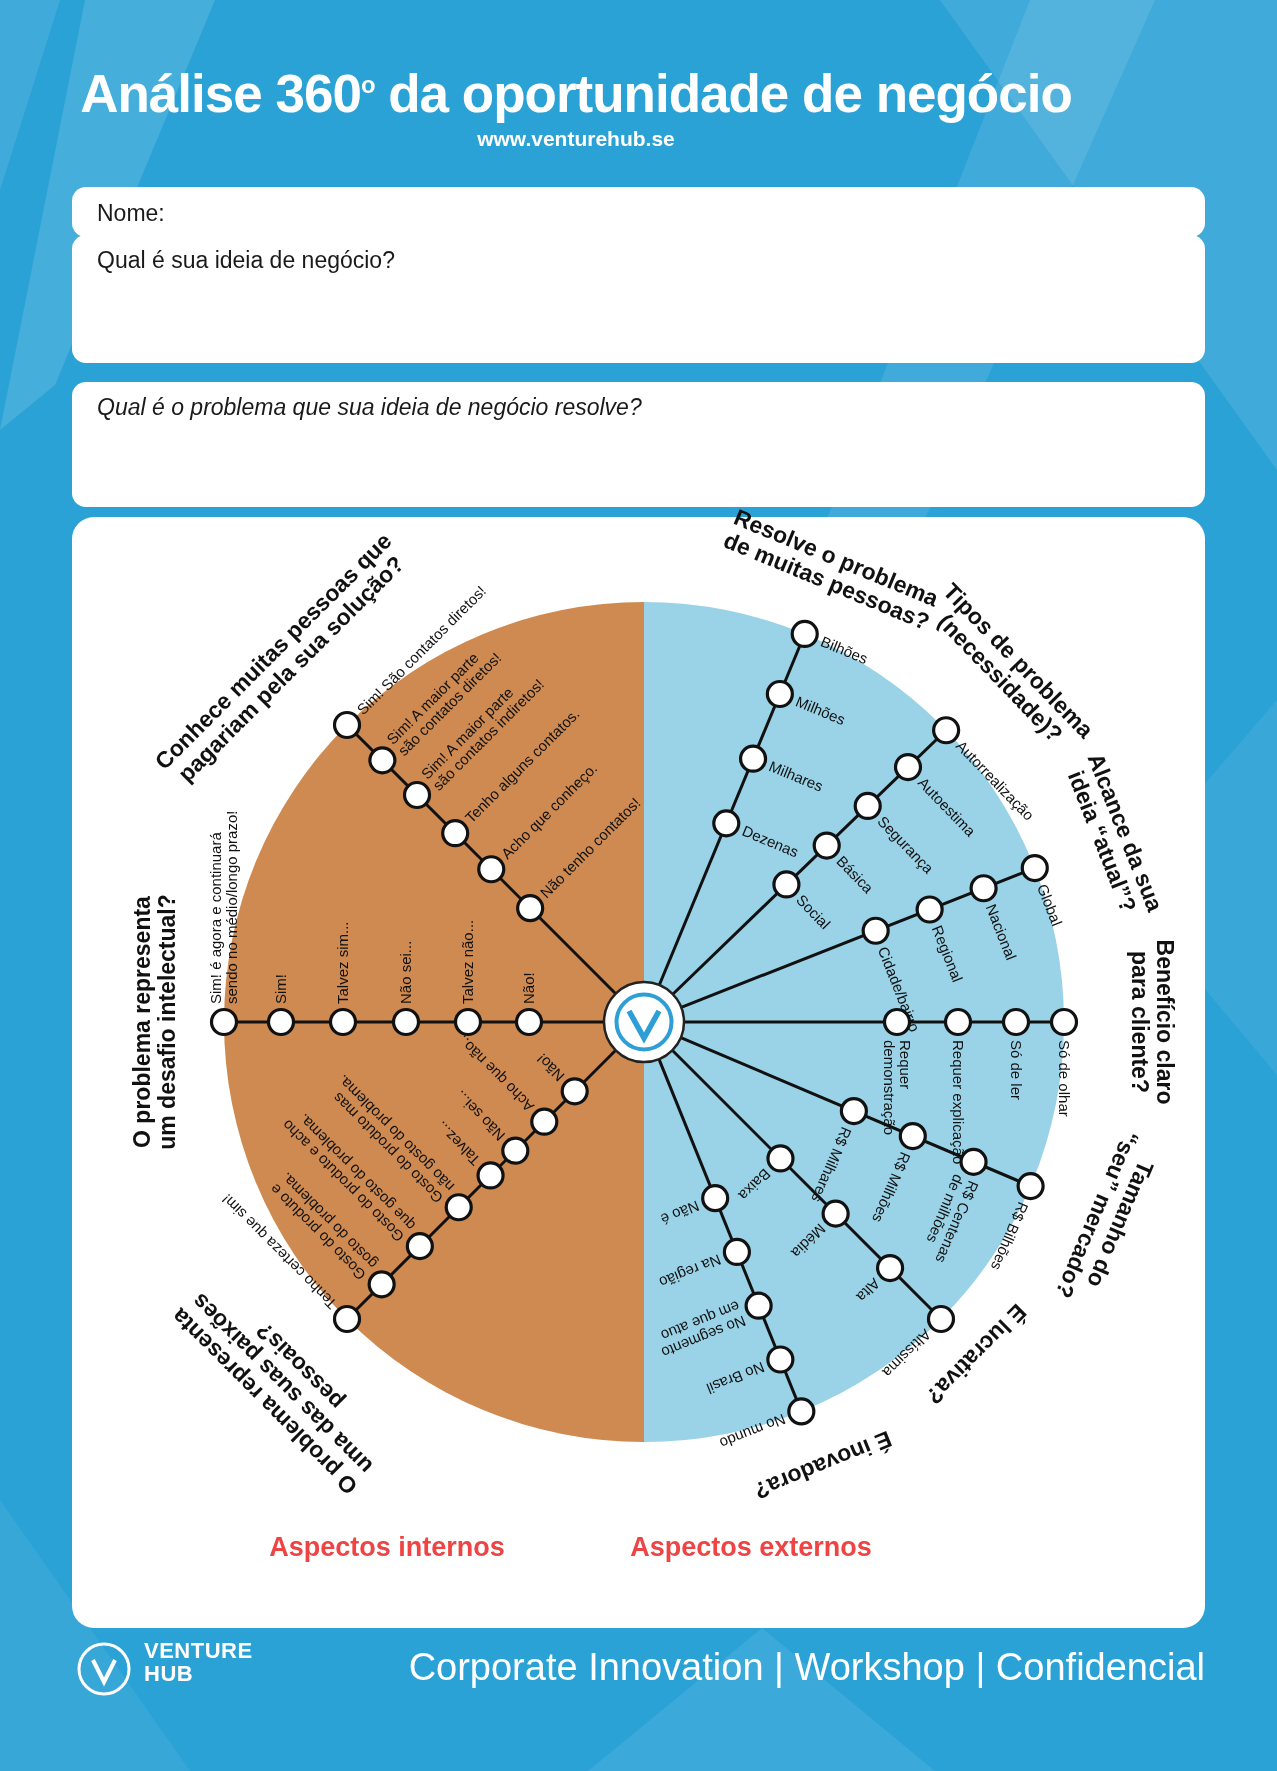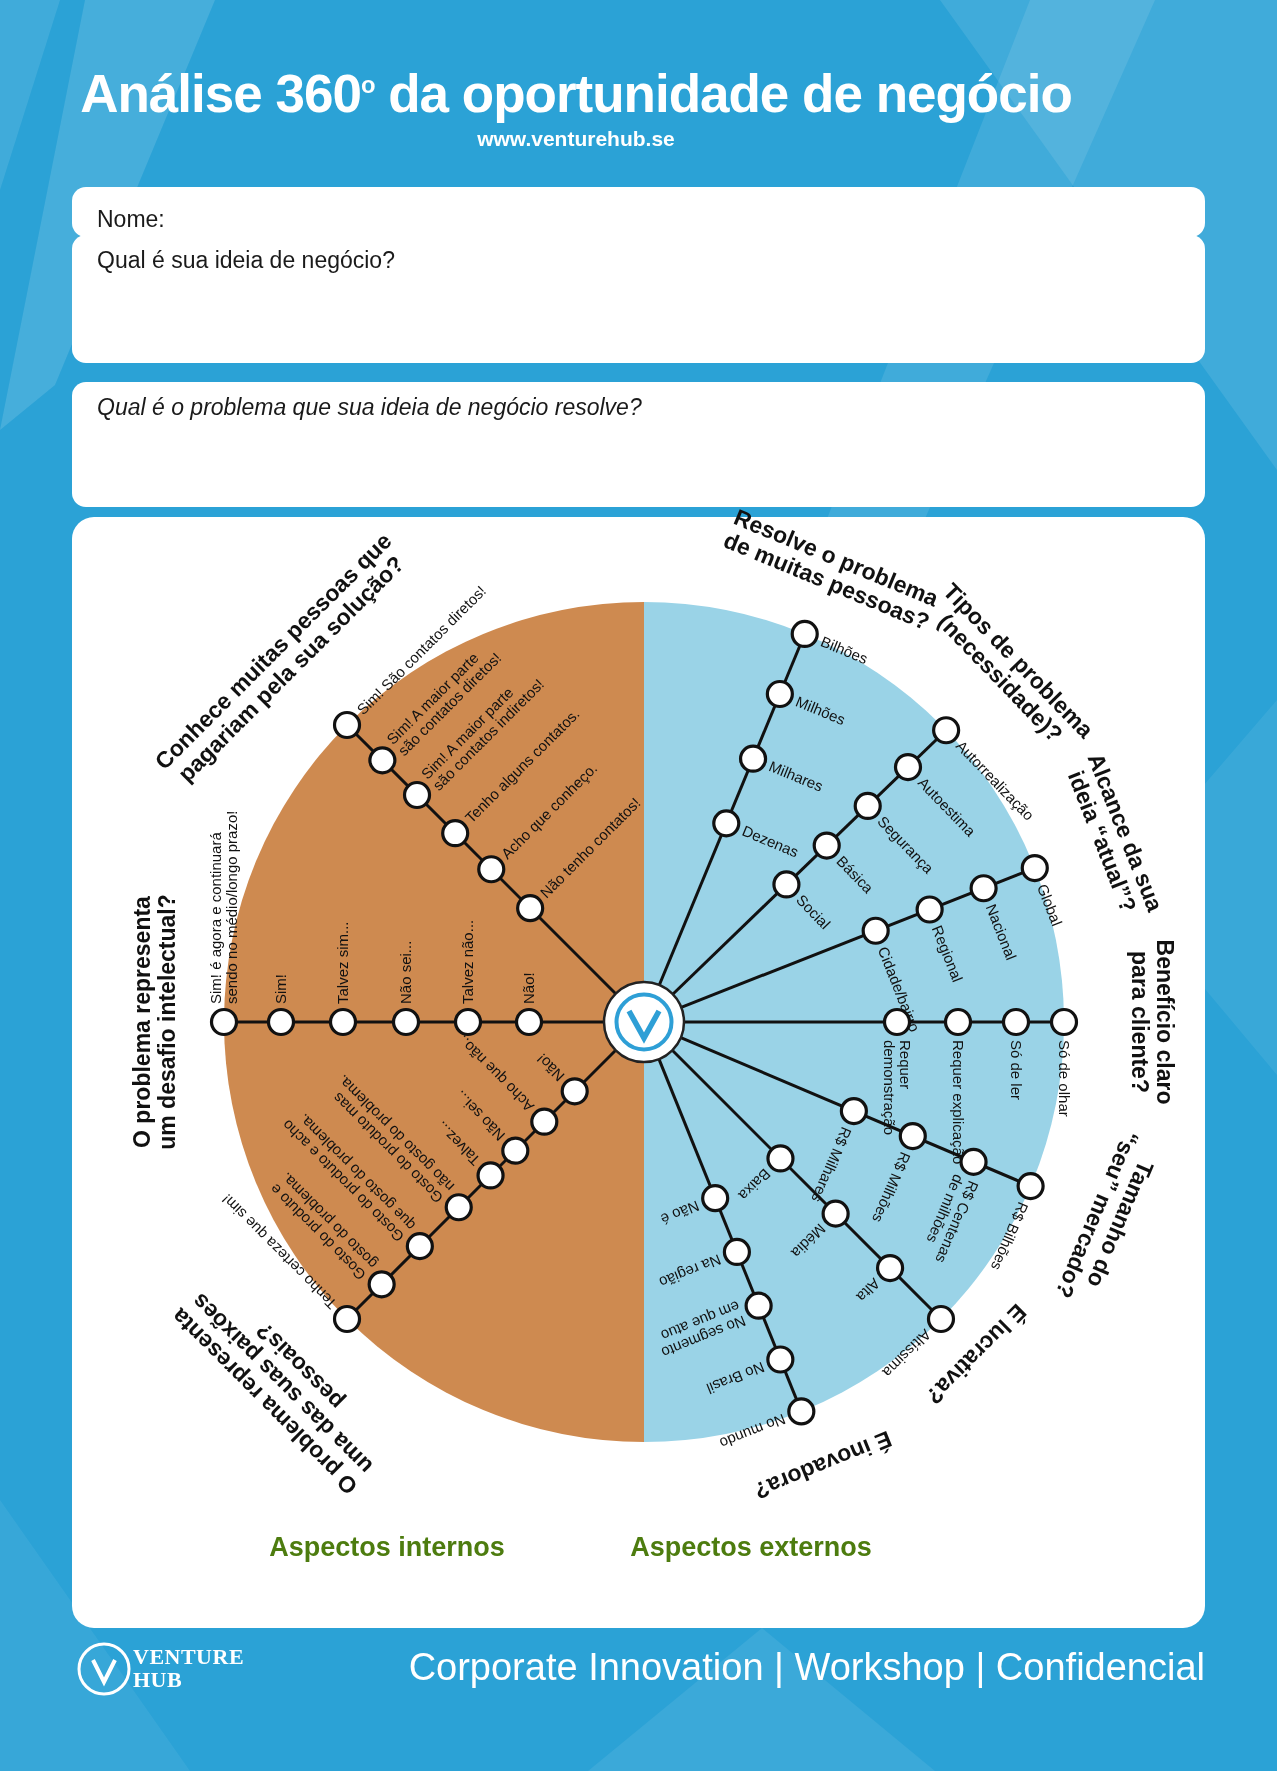--- a/index.html
+++ b/index.html
@@ -9,33 +9,33 @@
     font-family:"Liberation Sans",sans-serif;
   }
   .bg-decor{position:absolute;left:0;top:0;}
   .header{position:absolute;left:72px;top:66px;width:1008px;text-align:center;color:#fff;}
   .header h1{margin:0;font-size:53px;font-weight:bold;letter-spacing:-1px;line-height:1.05;}
   .header h1 sup{font-size:0.45em;}
   .site-url{margin-top:5px;font-size:21px;font-weight:bold;}
   .box{position:absolute;left:72px;width:1133px;background:#fff;border-radius:14px;color:#1a1a1a;box-sizing:border-box;}
   .box .lbl{display:block;padding:12px 0 0 25px;font-size:23px;}
   #box-nome{top:187px;height:50px;}
-  #box-nome .lbl{padding-top:19px;}
+  #box-nome .lbl{padding-top:13px;}
   #box-idea{top:235px;height:128px;}
   #box-problem{top:382px;height:125px;font-style:italic;}
   .card{position:absolute;left:72px;top:517px;width:1133px;height:1111px;background:#fff;border-radius:22px;}
   #diagram-svg{position:absolute;left:0;top:0;overflow:visible;}
   .pill{position:absolute;top:1001px;width:360px;height:58px;border-radius:29px;
     display:flex;align-items:center;justify-content:center;
-    font-size:27px;font-weight:bold;color:#4d7c0f;}
+    font-size:27px;font-weight:bold;color:#ef4444;}
   #pill-internal{left:135px;}
   #pill-external{left:499px;}
   .footer{position:absolute;left:75px;right:72px;top:1640px;height:70px;color:#fff;
     display:flex;align-items:flex-start;justify-content:space-between;}
-  .brand{display:flex;align-items:center;font-family:Liberation Serif, serif;}
+  .brand{display:flex;align-items:flex-start;gap:11px;}
   .brand-text{font-size:22px;font-weight:bold;line-height:1.04;letter-spacing:0.5px;}
   .footer-text{font-size:38px;margin-top:6px;}
 </style>
 </head>
 <body>
 
 <svg class="bg-decor" width="1277" height="1771">
   <polygon points="85,0 215,0 55,385 0,430" fill="#ffffff" opacity="0.13"></polygon>
   <polygon points="0,0 60,0 0,190" fill="#ffffff" opacity="0.10"></polygon>
   <polygon points="940,0 1277,0 1277,470" fill="#ffffff" opacity="0.10"></polygon>

